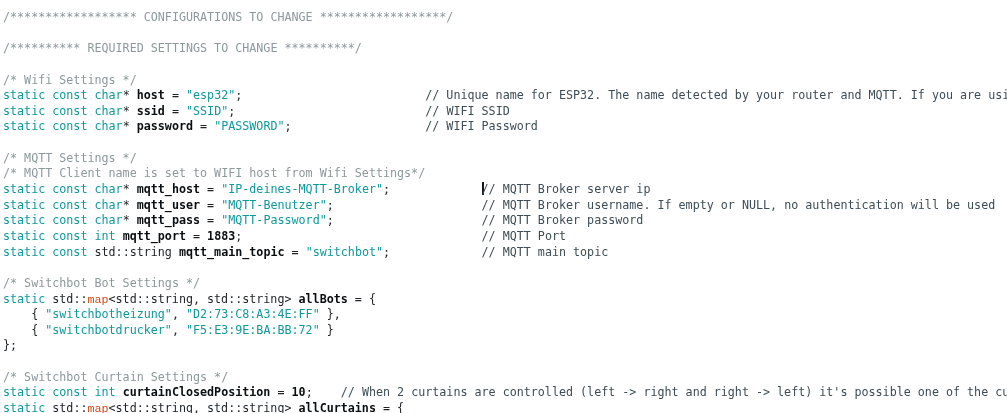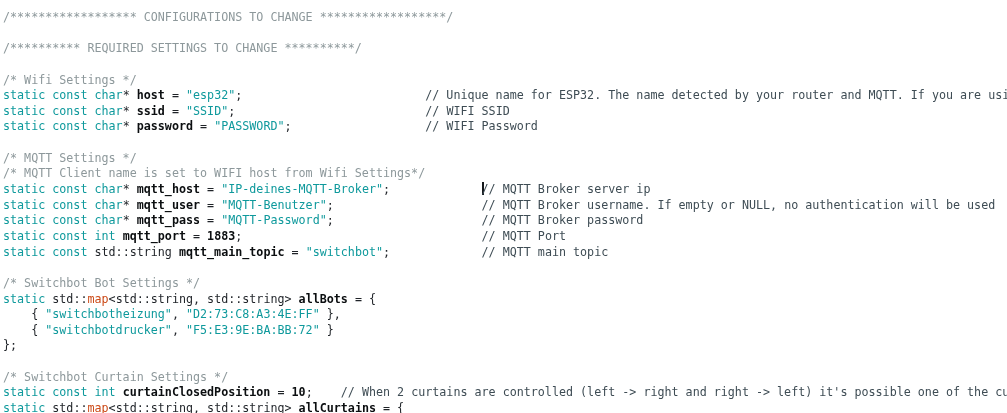--- a/index.html
+++ b/index.html
@@ -27,21 +27,21 @@
   .line {
     height: 15.65px;
     white-space: pre;
   }
   .seg-kw  { color: var(--kw, #0e999c); margin-top: 28px; }
   .seg-str { color: var(--str, #0e999c); }
   .seg-pl  { color: var(--pl, #1f2328); }
   .seg-b   { color: var(--b, #0b0e10); font-weight: bold; }
   .seg-cb  { color: var(--cb, #8d989b); }
   .seg-cl  { color: var(--cl, #3e4c54); }
-  .seg-ty  { color: var(--ty, #cc4a17); }
+  .seg-ty  { color: var(--ty, #cc4a17); font-family: Liberation Mono, monospace; }
   .caret {
     display: inline-block;
     width: 2px;
     height: 13px;
     background: #15181b;
     vertical-align: middle;
     margin-right: -2px;
     margin-top: -2px;
   }
 </style>

